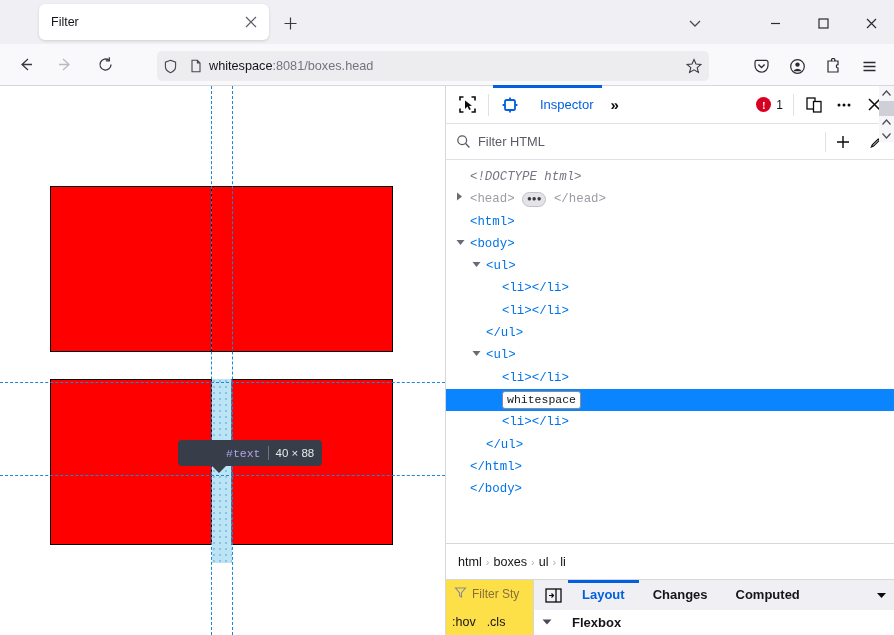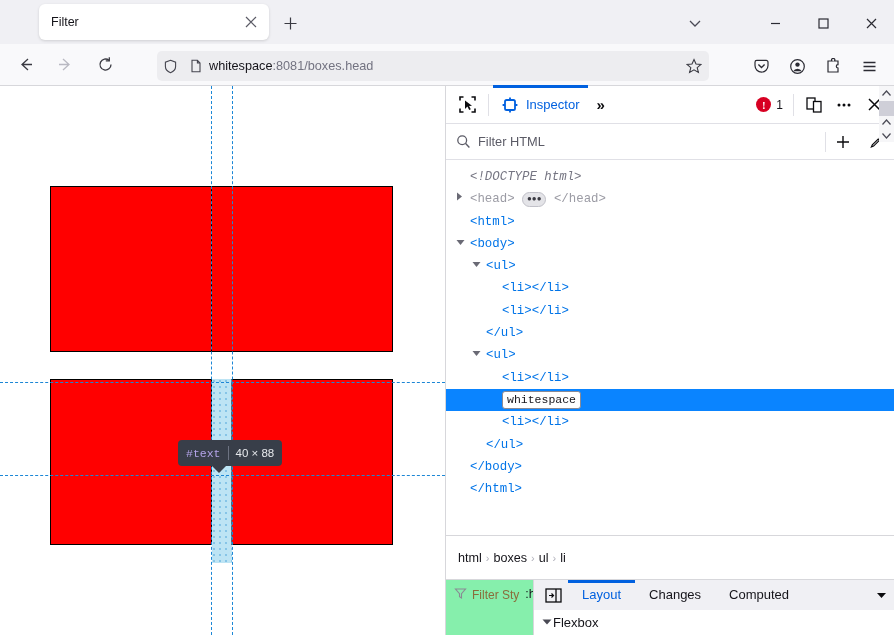--- a/index.html
+++ b/index.html
@@ -101,21 +101,21 @@
     border-top: 1px dashed #1b87d6;
   }
   .gh1 { top: 296px; } .gh2 { top: 389px; }
 
   .tooltip {
     position: absolute; left: 178px; top: 354px; height: 26px;
     background: #383e49; border-radius: 4px;
     display: flex; align-items: center; padding: 0 8px; gap: 7px;
     font-size: 11.5px; white-space: nowrap;
   }
-  .tooltip .tag { color: #b3a3e8; font-family: "Liberation Mono", monospace; }
+  .tooltip .tag { color: #b3a3e8; font-family: "Liberation Mono", monospace; margin-left: 40px; }
   .tooltip .sep { width: 1px; height: 14px; background: #6d7382; }
   .tooltip .dims { color: #e6e8ec; }
   .tooltip::after {
     content: ""; position: absolute; left: 34px; bottom: -7px;
     border-left: 7px solid transparent; border-right: 7px solid transparent;
     border-top: 7px solid #383e49;
   }
 
   
   .devtools {
@@ -126,21 +126,21 @@
   .dt-toolbar {
     height: 38px; min-height: 38px; display: flex; align-items: center;
     border-bottom: 1px solid #e0e0e6; background: #fff; position: relative;
   }
   .dt-pickbtn {
     width: 34px; height: 34px; display: flex; align-items: center; justify-content: center;
     color: #0b0b0e; margin-left: 4px;
   }
   .dt-vsep { width: 1px; height: 22px; background: #e0e0e6; margin: 0 4px; }
   .dt-tab {
-    display: flex; align-items: center; gap: 8px; height: 38px; padding: 12px 9px;
+    display: flex; align-items: center; gap: 22px; height: 38px; padding: 12px 9px;
     font-size: 13px; color: #0060df; position: relative;
   }
   .dt-tab.active::before {
     content: ""; position: absolute; left: 0; right: 0; top: -1px; height: 3px; background: #0060df;
   }
   .dt-chev { padding: 0 8px; font-size: 15px; color: #0b0b0e; font-weight: bold; letter-spacing: -2px; }
   .dt-right { margin-left: auto; display: flex; align-items: center; gap: 2px; padding-right: 6px; }
   .errbadge { display: flex; align-items: center; gap: 5px; font-size: 12px; color: #15141a; padding: 0 4px; }
   .errdot {
     width: 15px; height: 15px; border-radius: 50%; background: #d70022; color: #fff;
@@ -173,39 +173,39 @@
   .ellip {
     display: inline-block; background: #e4e4e8; border: 1px solid #c0c0c8; border-radius: 9px;
     font-size: 8px; line-height: 8px; padding: 2px 4px 3px; color: #3a3a42; vertical-align: middle;
   }
   .ws-chip {
     display: inline-block; background: #fff; border: 1px solid #8a8a94; border-radius: 3px;
     padding: 0 4px; color: #15141a; font-size: 11.5px; line-height: 16px;
   }
 
   .dt-breadcrumb {
-    height: 44px; min-height: 36px; display: flex; align-items: center;
+    height: 36px; min-height: 36px; display: flex; align-items: center;
     border-top: 1px solid #d7d7db; padding-left: 12px; gap: 4px; font-size: 12.6px; color: #15141a;
   }
   .bc-sep { color: #b1b1bb; font-size: 11px; }
 
   .dt-bottom {
     height: 56px; min-height: 56px; display: flex; border-top: 1px solid #d7d7db;
   }
-  .dt-bl { width: 88px; border-right: 1px solid #d7d7db; display: flex; flex-direction: row; background: #86efac; overflow: hidden; }
+  .dt-bl { width: 88px; border-right: 1px solid #d7d7db; display: flex; flex-direction: column; background: #fde047; overflow: hidden; }
   .filterrow { height: 29px; display: flex; align-items: center; gap: 5px; padding-left: 8px; font-size: 12px; color: #8a6d3b; white-space: nowrap; }
   .pseudorow { height: 27px; display: flex; align-items: center; gap: 11px; padding-left: 6px; font-size: 12.5px; color: #15141a; }
-  .dt-br { flex: 1; display: flex; flex-direction: column; background: #7f1d1d; }
+  .dt-br { flex: 1; display: flex; flex-direction: column; background: #7f1d1d; font-weight: bold; }
   .tabrow { height: 30px; display: flex; align-items: center; background: #f0f0f4; position: relative; }
   .splitbtn { width: 30px; display: flex; align-items: center; justify-content: center; margin-left: 4px; color: #0b0b0e; }
   .ptab { padding: 0 14px; height: 30px; line-height: 30px; font-size: 13px; color: #15141a; position: relative; }
   .ptab.active { color: #0060df; }
   .ptab.active::before { content: ""; position: absolute; left: 0; right: 0; top: 0; height: 3px; background: #0060df; }
   .tabrow .dropc { margin-left: auto; width: 26px; display: flex; align-items: center; justify-content: center; color: #0b0b0e; font-size: 9px; }
-  .accordion { height: 26px; display: flex; align-items: center; gap: 1px; padding-left: 8px; font-size: 13px; color: #15141a; background: #fff; }
+  .accordion { height: 26px; display: flex; align-items: center; gap: 20px; padding-left: 8px; font-size: 13px; color: #15141a; background: #fff; }
   .acc-tw { font-size: 9px; color: #4a4a55; }
 
   .scrollcol {
     position: absolute; right: 0; width: 15px; background: #f6f6f8;
     display: flex; flex-direction: column; align-items: center;
   }
   .sc-arrow { height: 15px; width: 15px; display: flex; align-items: center; justify-content: center; font-size: 9px; color: #4a4a55; }
   .sc-thumb { width: 15px; background: #cfcfd8; flex: 1; }
 </style>
 </head>
@@ -414,22 +414,22 @@
         <div class="mline" style="padding-left: 56px;"><span class="twisty"></span><span><span class="tk-tag">&lt;li&gt;&lt;/li&gt;</span></span></div>
         <div class="mline" style="padding-left: 56px;"><span class="twisty"></span><span><span class="tk-tag">&lt;li&gt;&lt;/li&gt;</span></span></div>
         <div class="mline" style="padding-left: 40px;"><span class="twisty"></span><span><span class="tk-tag">&lt;/ul&gt;</span></span></div>
         <div class="mline" style="padding-left: 40px;"><span class="twisty"><svg width="9" height="7" viewBox="0 0 9 7">
               <path d="M0.5 1 L8.5 1 L4.5 6 Z" fill="#6a6a75"></path>
             </svg></span><span><span class="tk-tag">&lt;ul&gt;</span></span></div>
         <div class="mline" style="padding-left: 56px;"><span class="twisty"></span><span><span class="tk-tag">&lt;li&gt;&lt;/li&gt;</span></span></div>
         <div class="mline sel" style="padding-left: 56px;"><span class="twisty"></span><span><span class="ws-chip">whitespace</span></span></div>
         <div class="mline" style="padding-left: 56px;"><span class="twisty"></span><span><span class="tk-tag">&lt;li&gt;&lt;/li&gt;</span></span></div>
         <div class="mline" style="padding-left: 40px;"><span class="twisty"></span><span><span class="tk-tag">&lt;/ul&gt;</span></span></div>
+        <div class="mline" style="padding-left: 24px;"><span class="twisty"></span><span><span class="tk-tag">&lt;/html&gt;</span></span></div>
         <div class="mline" style="padding-left: 24px;"><span class="twisty"></span><span><span class="tk-tag">&lt;/body&gt;</span></span></div>
-        <div class="mline" style="padding-left: 24px;"><span class="twisty"></span><span><span class="tk-tag">&lt;/html&gt;</span></span></div>
       </div>
 
     <div class="dt-breadcrumb" id="breadcrumb">
         <span>html</span>
         <span class="bc-sep">›</span>
         <span>boxes</span>
         <span class="bc-sep">›</span>
         <span>ul</span>
         <span class="bc-sep">›</span>
         <span>li</span>

